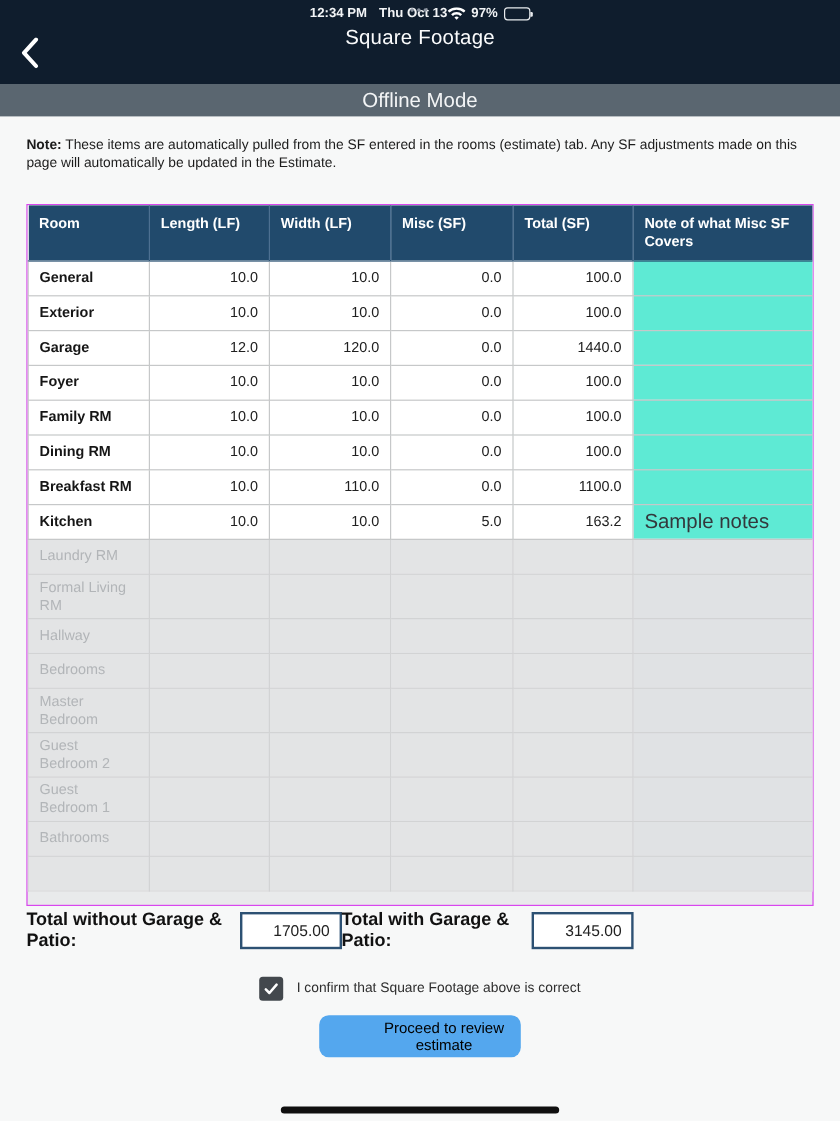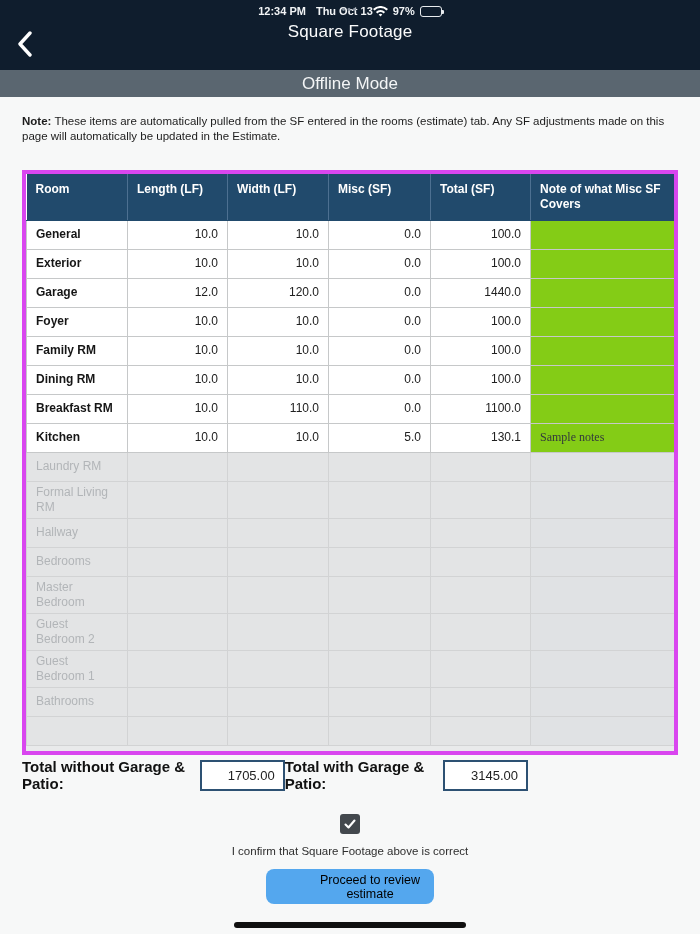--- a/index.html
+++ b/index.html
@@ -27,47 +27,47 @@
   .nav-bar { height:48px; position:relative; display:flex; align-items:flex-start; justify-content:center; }
   .back-btn { position:absolute; left:10px; top:4px; width:30px; height:36px;
     display:flex; align-items:center; justify-content:center; cursor:pointer; background:none; border:none; }
   .nav-title { font-size:17px; font-weight:400; color:#fafbfc; letter-spacing:.2px; }
   .offline-bar { height:27px; background:#5a6670; color:#f3f5f6; font-size:17px;
     display:flex; align-items:center; justify-content:center; }
   
   .note { margin:17px 22px 26px 22px; font-size:11.5px; line-height:15px; color:#1c1c1c; }
   .note b { font-weight:700; }
   
-  .table-wrap { margin:0 22px; height:585px; overflow:hidden; border:4px solid #d946ef; background:#e9eaeb; }
+  .table-wrap { margin:0 22px; height:585px; overflow:hidden; border:1px solid #d946ef; background:#e9eaeb; }
   table { border-collapse:collapse; table-layout:fixed; width:654px; background:#fff; }
   thead th {
     background:#214a6c; color:#fff; font-size:12px; font-weight:700; text-align:left;
     height:46px; padding:8px 9px 4px 9px; vertical-align:top; line-height:15px;
     border-right:1px solid #4d7091; border-bottom:1px solid #214a6c;
   }
   thead th:last-child { border-right:none; }
   tbody td {
     border:1px solid #c6c8c9; height:29px; padding:3px 9px; font-size:12px;
     color:#202020; vertical-align:middle; line-height:15px; background:#fff;
   }
   .row-filled .cell-room { font-weight:700; color:#161616; }
   .row-filled .cell-num { text-align:right; }
-  .row-filled .cell-note { background:#84cc16; font-size:12px; color:#33383c; border-left:1px solid #c0c8cd;font-family:Liberation Serif, serif; }
+  .row-filled .cell-note { background:#5eead4; font-size:17px; color:#33383c; border-left:1px solid #c0c8cd; }
   .row-disabled td { background:#e3e4e5; color:#b2b5b8; border-color:#d2d3d4; }
   .row-disabled .cell-note { background:#e0e2e4; }
   
   .totals { margin:3px 22px 0 22px; padding-right:150px; display:flex; flex-direction:row; align-items:flex-end; }
   .total-row { display:flex; align-items:center; }
   .total-row + .total-row { margin-top:-2px; }
   .total-label { font-size:15px; font-weight:700; color:#111; margin-right:7px; }
   .total-box { width:101px; height:31px; border:2px solid #2d5173; background:#fff;
     display:flex; align-items:center; justify-content:flex-end; padding-right:8px;
     font-size:13px; color:#222; }
   
-  .confirm-row { margin-top:22px; display:flex; align-items:center; justify-content:center; gap:11px;flex-direction:column; }
+  .confirm-row { margin-top:22px; display:flex; align-items:center; justify-content:center; gap:11px; }
   .checkbox { width:20px; height:20px; background:#43484d; border-radius:3px;
     display:flex; align-items:center; justify-content:center; cursor:pointer; }
   .checkbox svg { width:12px; height:12px; display:block; }
   .confirm-label { font-size:11.5px; color:#2e2e2e; }
   .proceed-btn {
     display:block; margin:12px auto 0 auto; width:168px; height:35px;
     background:#54a7ee; color:#000000; border:none; border-radius:8px;
     font-size:12.5px; font-family:inherit; cursor:pointer;padding-left:40px;
   }
   .home-indicator { position:absolute; left:50%; transform:translateX(-50%);
@@ -186,21 +186,21 @@
           <td class="cell-num">110.0</td>
           <td class="cell-num">0.0</td>
           <td class="cell-num">1100.0</td>
           <td class="cell-note"></td>
         </tr>
         <tr class="row-filled">
           <td class="cell-room">Kitchen</td>
           <td class="cell-num">10.0</td>
           <td class="cell-num">10.0</td>
           <td class="cell-num">5.0</td>
-          <td class="cell-num">130.1</td>
+          <td class="cell-num">163.2</td>
           <td class="cell-note">Sample notes</td>
         </tr>
         <tr class="row-disabled">
           <td class="cell-room">Laundry RM</td>
           <td class="cell-num"></td>
           <td class="cell-num"></td>
           <td class="cell-num"></td>
           <td class="cell-num"></td>
           <td class="cell-note"></td>
         </tr>

